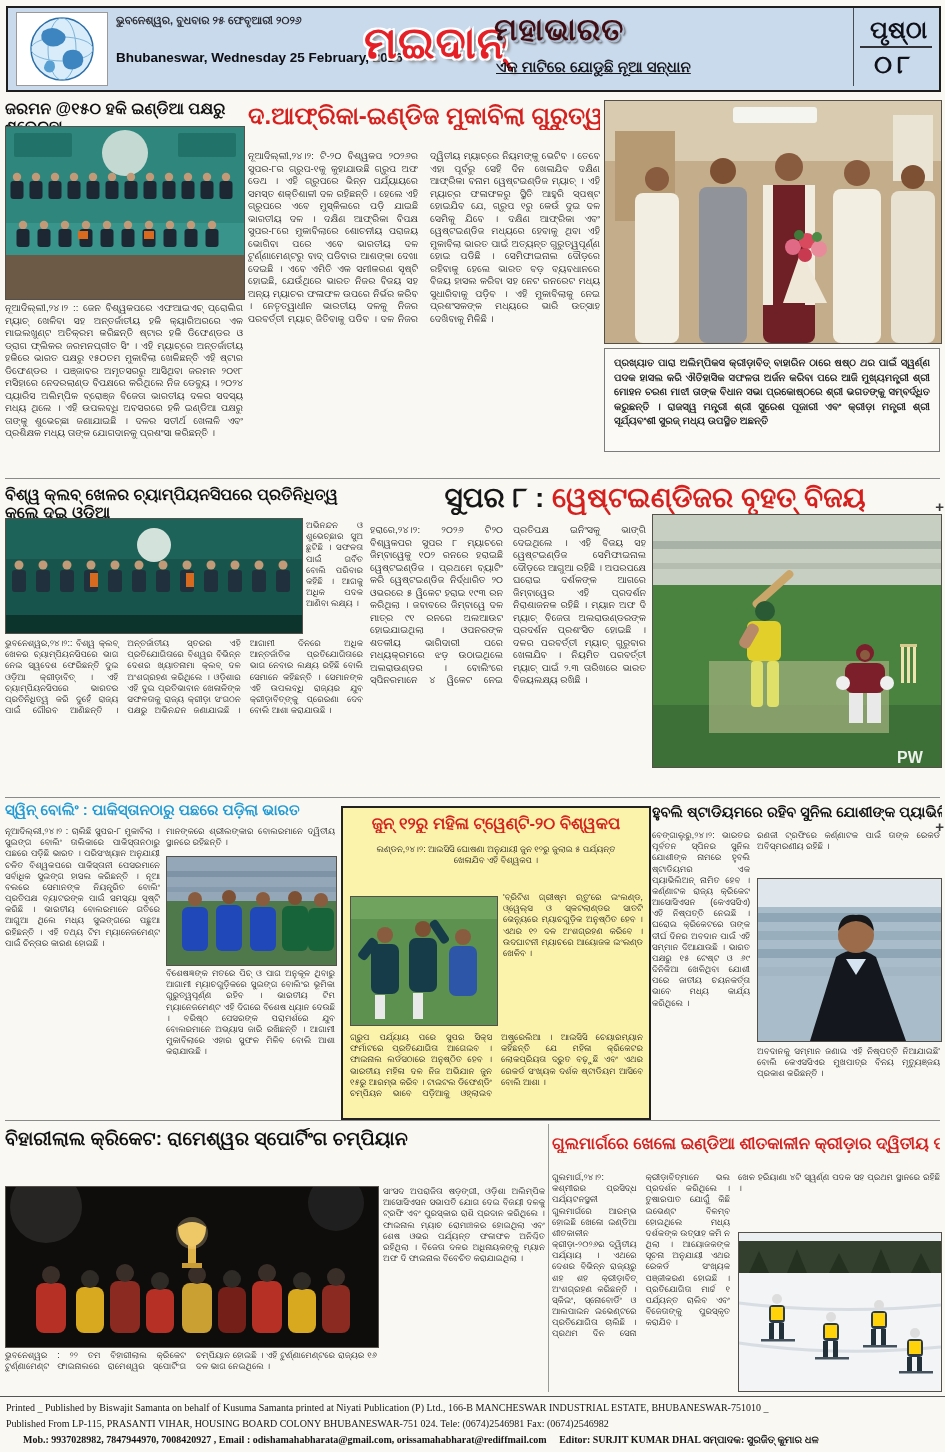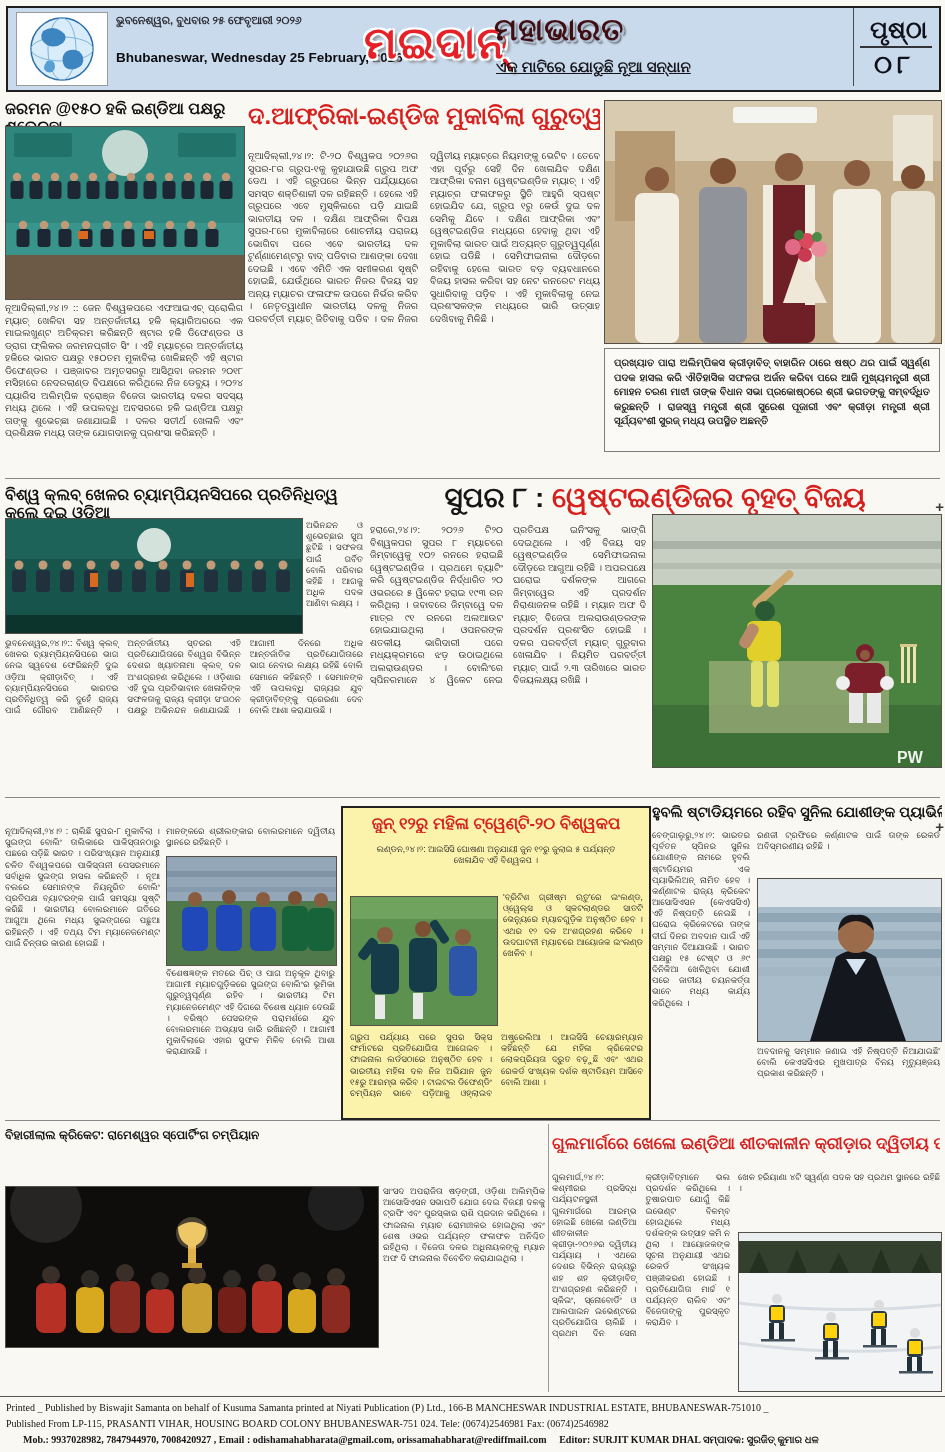--- a/index.html
+++ b/index.html
@@ -219,20 +219,21 @@
           <rect x="260" y="132" width="3" height="36" fill="#efe3b0"></rect>
         <rect x="247" y="129" width="17" height="3" fill="#d8c98e"></rect>
       </g>
       <text x="244" y="248" font-size="16" font-weight="bold" fill="#ffffff" opacity="0.9">PW</text>
     </svg>
   </div>
 
   <div class="rule" style="left:5px;top:797px;width:935px;"></div>
   <div class="plusmark" style="right:1px;top:818px;">+</div>
 
+  <div class="abs hl blue-h" style="left:5px;top:801px;width:332px;font-size:15px;white-space:nowrap;overflow:hidden;">ସ୍ୱିନ୍ ବୋଲିଂ : ପାକିସ୍ତାନଠାରୁ ପଛରେ ପଡ଼ିଲା ଭାରତ</div>
   <div class="abs bt-sm" style="left:5px;top:826px;width:155px;height:290px;">ନୂଆଦିଲ୍ଲୀ,୨୪।୨ : ଚାଲିଛି ସୁପର-୮ ମୁକାବିଲା । ସୁଇଙ୍ଗ ବୋଲିଂ ତାଲିକାରେ ପାକିସ୍ତାନଠାରୁ ପଛରେ ପଡ଼ିଛି ଭାରତ । ପରିସଂଖ୍ୟାନ ଅନୁଯାୟୀ ଚଳିତ ବିଶ୍ୱକପରେ ପାକିସ୍ତାନୀ ପେସରମାନେ ସର୍ବାଧିକ ସୁଇଙ୍ଗ ହାସଲ କରିଛନ୍ତି । ନୂଆ ବଲରେ ସେମାନଙ୍କ ନିୟନ୍ତ୍ରିତ ବୋଲିଂ ପ୍ରତିପକ୍ଷ ବ୍ୟାଟରଙ୍କ ପାଇଁ ସମସ୍ୟା ସୃଷ୍ଟି କରିଛି । ଭାରତୀୟ ବୋଲରମାନେ ଗତିରେ ଆଗୁଆ ଥିଲେ ମଧ୍ୟ ସୁଇଙ୍ଗରେ ପଛୁଆ ରହିଛନ୍ତି । ଏହି ତଥ୍ୟ ଟିମ ମ୍ୟାନେଜମେଣ୍ଟ ପାଇଁ ଚିନ୍ତାର କାରଣ ହୋଇଛି ।</div>
   <div class="abs bt-sm" style="left:166px;top:826px;width:169px;height:28px;">ମାନଙ୍କରେ ଶ୍ରୀଲଙ୍କାର ବୋଲରମାନେ ଦ୍ୱିତୀୟ ସ୍ଥାନରେ ରହିଛନ୍ତି ।</div>
   <div class="photo" style="left:166px;top:856px;width:169px;height:108px;">
     <svg viewBox="0 0 169 108" width="169" height="108">
       <rect width="169" height="108" fill="#50794b"></rect>
       <rect width="169" height="44" fill="#93a7b8"></rect>
       <rect y="14" width="169" height="6" fill="#7e94a6"></rect>
         <rect y="30" width="169" height="5" fill="#869cae"></rect>
       <g>
           <circle cx="28" cy="42" r="7" fill="#8a5c3f"></circle>
@@ -304,21 +305,21 @@
         <circle cx="98" cy="56" r="18" fill="#9c6b4a"></circle>
         <path d="M80,52 Q82,34 98,36 Q114,34 116,52 Q108,42 98,42 Q88,42 80,52Z" fill="#17171a"></path>
       </g>
     </svg>
   </div>
   <div class="abs bt-sm" style="left:757px;top:1046px;width:183px;height:68px;">ଅବଦାନକୁ ସମ୍ମାନ ଜଣାଇ ଏହି ନିଷ୍ପତ୍ତି ନିଆଯାଇଛି' ବୋଲି କେଏସସିଏର ମୁଖପାତ୍ର ବିନୟ ମୃତ୍ୟୁଞ୍ଜୟ ପ୍ରକାଶ କରିଛନ୍ତି ।</div>
 
   <div class="rule" style="left:5px;top:1120px;width:935px;"></div>
   <div class="vrule" style="left:548px;top:1124px;height:268px;"></div>
 
-  <div class="abs hl" style="left:5px;top:1128px;width:540px;font-size:12px;white-space:nowrap;overflow:hidden;">ବିହାରୀଲାଲ କ୍ରିକେଟ: ରାମେଶ୍ୱର ସ୍ପୋର୍ଟିଂଗ ଚମ୍ପିୟାନ</div>
+  <div class="abs hl" style="left:5px;top:1128px;width:540px;font-size:19px;white-space:nowrap;overflow:hidden;">ବିହାରୀଲାଲ କ୍ରିକେଟ: ରାମେଶ୍ୱର ସ୍ପୋର୍ଟିଂଗ ଚମ୍ପିୟାନ</div>
   <div class="photo" style="left:5px;top:1186px;width:372px;height:160px;">
     <svg viewBox="0 0 372 160" width="372" height="160">
       <rect width="372" height="160" fill="#0e0d0c"></rect>
       <circle cx="40" cy="20" r="36" fill="#ffffff" opacity="0.10"></circle>
       <circle cx="330" cy="16" r="28" fill="#ffffff" opacity="0.08"></circle>
       <g>
         <rect x="30" y="96" width="30" height="50" rx="8" fill="#b63026"></rect>
           <rect x="70" y="100" width="28" height="46" rx="8" fill="#d8a81e"></rect>
           <rect x="104" y="94" width="30" height="52" rx="8" fill="#8a2a20"></rect>
           <rect x="140" y="102" width="28" height="44" rx="8" fill="#b63026"></rect>
@@ -339,20 +340,21 @@
       </g>
       <g>
         <rect x="182" y="58" width="8" height="18" fill="#e0b24a"></rect>
         <path d="M172,40 q14,-10 28,0 q0,16 -14,20 q-14,-4 -14,-20Z" fill="#e8bc52"></path>
         <rect x="176" y="76" width="20" height="5" fill="#c99c38"></rect>
         <circle cx="186" cy="46" r="16" fill="#ffe9a8" opacity="0.25"></circle>
       </g>
     </svg>
   </div>
   <div class="abs bt-sm" style="left:383px;top:1186px;width:162px;height:206px;">ସାଂସଦ ଅପରାଜିତା ଷଡ଼ଙ୍ଗୀ, ଓଡ଼ିଶା ଅଲିମ୍ପିକ ଆସୋସିଏସନ ସଭାପତି ଯୋଗ ଦେଇ ବିଜୟୀ ଦଳକୁ ଟ୍ରଫି ଏବଂ ପୁରସ୍କାର ରାଶି ପ୍ରଦାନ କରିଥିଲେ । ଫାଇନାଲ ମ୍ୟାଚ ରୋମାଞ୍ଚକର ହୋଇଥିଲା ଏବଂ ଶେଷ ଓଭର ପର୍ଯ୍ୟନ୍ତ ଫଳାଫଳ ଅନିଶ୍ଚିତ ରହିଥିଲା । ବିଜେତା ଦଳର ଅଧିନାୟକଙ୍କୁ ମ୍ୟାନ ଅଫ ଦି ଫାଇନାଲ ବିବେଚିତ କରାଯାଇଥିଲା ।</div>
+  <div class="abs bt-sm" style="left:5px;top:1350px;width:372px;height:44px;column-count:2;column-gap:10px;">ଭୁବନେଶ୍ୱର : ୨୨ ତମ ବିହାରୀଲାଲ କ୍ରିକେଟ ଟୁର୍ଣ୍ଣାମେଣ୍ଟ ଫାଇନାଲରେ ରାମେଶ୍ୱର ସ୍ପୋର୍ଟିଂଗ ଚମ୍ପିୟାନ ହୋଇଛି । ଏହି ଟୁର୍ଣ୍ଣାମେଣ୍ଟରେ ରାଜ୍ୟର ୧୬ ଦଳ ଭାଗ ନେଇଥିଲେ ।</div>
 
   <div class="abs hl red" style="left:552px;top:1134px;width:388px;text-align:center;font-size:16.5px;white-space:nowrap;overflow:hidden;">ଗୁଲମାର୍ଗରେ ଖେଳୋ ଇଣ୍ଡିଆ ଶୀତକାଳୀନ କ୍ରୀଡ଼ାର ଦ୍ୱିତୀୟ ପର୍ଯ୍ୟାୟ</div>
   <div class="abs bt-sm" style="left:552px;top:1172px;width:178px;height:222px;column-count:2;column-gap:9px;">ଗୁଲମାର୍ଗ,୨୪।୨: କଶ୍ମୀରର ପ୍ରସିଦ୍ଧ ପର୍ଯ୍ୟଟନସ୍ଥଳୀ ଗୁଲମାର୍ଗରେ ଆରମ୍ଭ ହୋଇଛି ଖେଳୋ ଇଣ୍ଡିଆ ଶୀତକାଳୀନ କ୍ରୀଡ଼ା-୨୦୨୬ର ଦ୍ୱିତୀୟ ପର୍ଯ୍ୟାୟ । ଏଥରେ ଦେଶର ବିଭିନ୍ନ ରାଜ୍ୟରୁ ଶହ ଶହ କ୍ରୀଡ଼ାବିତ୍ ଅଂଶଗ୍ରହଣ କରିଛନ୍ତି । ସ୍କିଇଂ, ସ୍ନୋବୋର୍ଡିଂ ଓ ଆଲପାଇନ ଇଭେଣ୍ଟରେ ପ୍ରତିଯୋଗିତା ଚାଲିଛି । ପ୍ରଥମ ଦିନ ସେନା କ୍ରୀଡ଼ାବିତ୍‌ମାନେ ଭଲ ପ୍ରଦର୍ଶନ କରିଥିଲେ । ତୁଷାରପାତ ଯୋଗୁଁ କିଛି ଇଭେଣ୍ଟ ବିଳମ୍ବ ହୋଇଥିଲେ ମଧ୍ୟ ଦର୍ଶକଙ୍କ ଉତ୍ସାହ କମି ନ ଥିଲା । ଆୟୋଜକଙ୍କ ସୂଚନା ଅନୁଯାୟୀ ଏଥର ରେକର୍ଡ ସଂଖ୍ୟକ ପଞ୍ଜୀକରଣ ହୋଇଛି । ପ୍ରତିଯୋଗିତା ମାର୍ଚ୍ଚ ୧ ପର୍ଯ୍ୟନ୍ତ ଚାଲିବ ଏବଂ ବିଜେତାଙ୍କୁ ପୁରସ୍କୃତ କରାଯିବ ।</div>
   <div class="abs bt-sm" style="left:738px;top:1172px;width:202px;height:54px;">ଖେଳ ହରିୟାଣା ୪ଟି ସ୍ୱର୍ଣ୍ଣ ପଦକ ସହ ପ୍ରଥମ ସ୍ଥାନରେ ରହିଛି ।</div>
   <div class="photo" style="left:738px;top:1232px;width:202px;height:158px;">
     <svg viewBox="0 0 202 158" width="202" height="158">
       <rect width="202" height="158" fill="#f2f4f6"></rect>
       <rect width="202" height="12" fill="#eceff1"></rect>
       <rect y="8" width="202" height="32" fill="#33402e"></rect>
       <path d="M10,40 l10,-22 l10,22Z" fill="#243020"></path>

